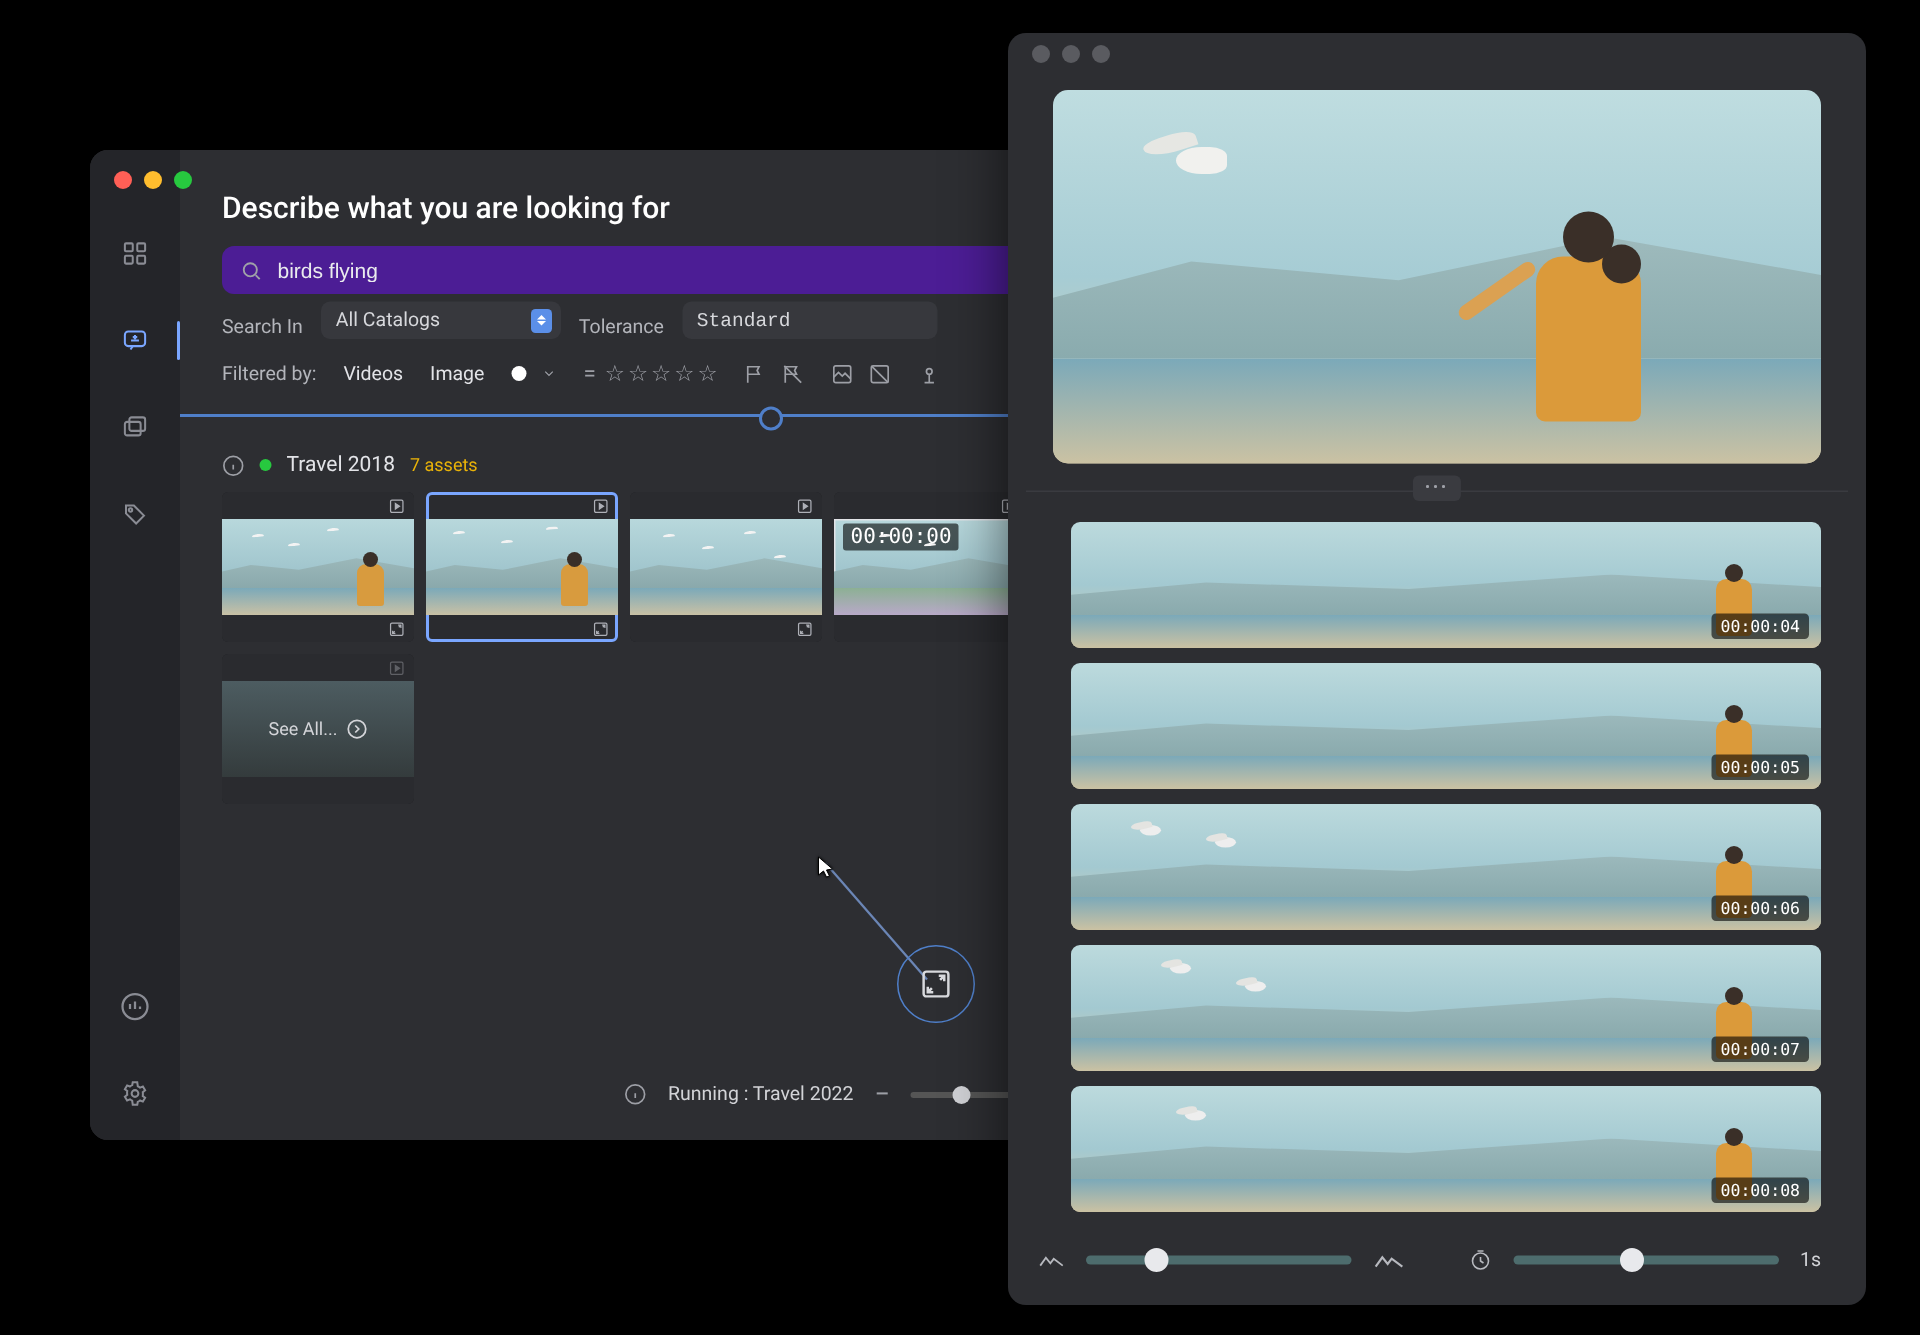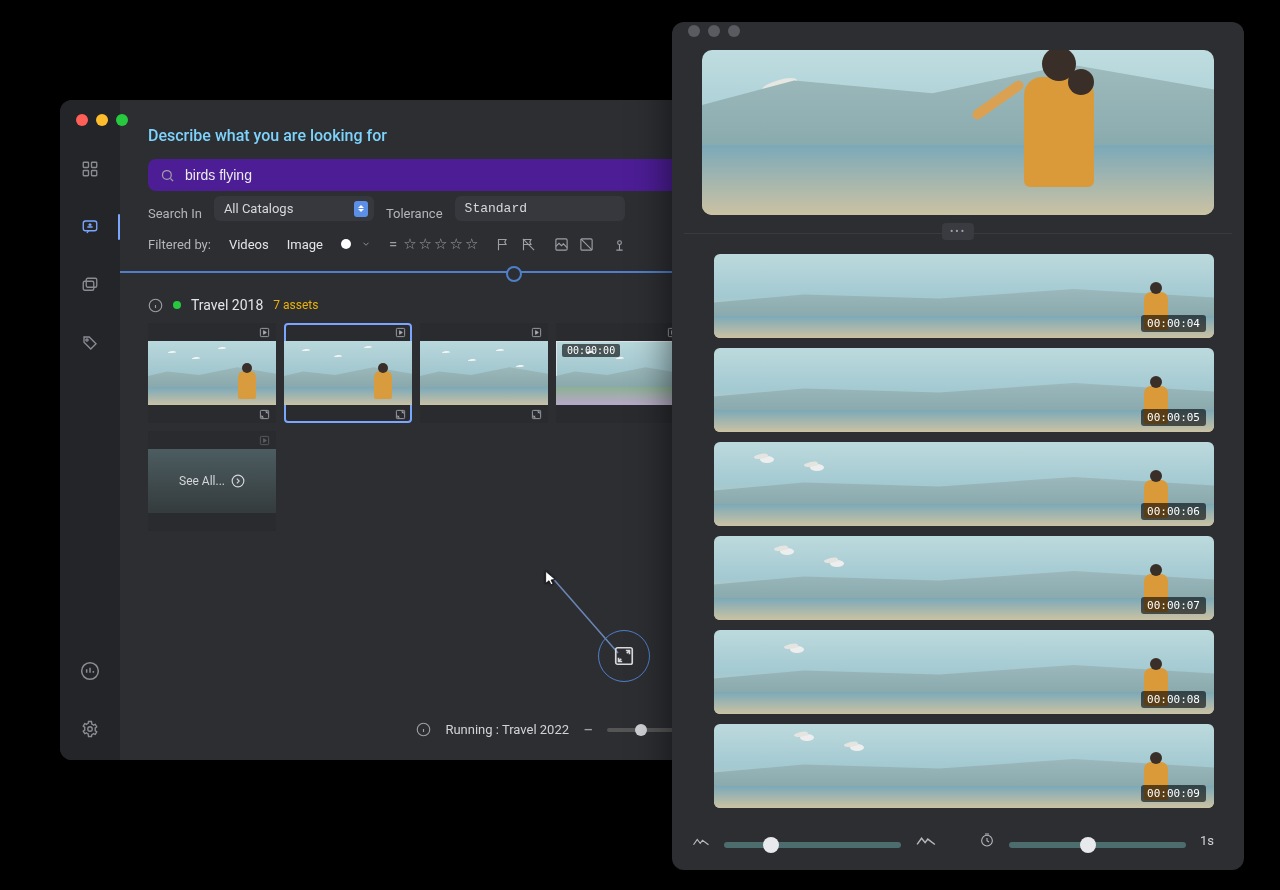--- a/index.html
+++ b/index.html
@@ -36,21 +36,21 @@
   .sidebar-btn.active::before {
     content: ""; position: absolute; left: 58px; width: 2px; height: 26px; background: #7aa6ff; border-radius: 2px;
   }
   .sidebar-bottom { margin-top: auto; margin-bottom: 16px; display:flex; flex-direction:column; gap:28px; align-items:center;}
 
   .content {
     flex: 1; padding: 26px 28px 20px 28px;
     color: #d7d8dc; position: relative;
     display: flex; flex-direction: column;
   }
-  .title { font-size: 16px; font-weight: 500; color: #7dd3fc; margin-bottom: 14px; }
+  .title { font-size: 20px; font-weight: 500; color: #ffffff; margin-bottom: 14px; }
 
   .search-row {
     background: #4c1d95; border-radius: 8px;
     display: flex; align-items: center; padding: 8px 12px; gap: 10px;
     margin-bottom: 5px;
   }
   .search-row input {
     flex: 1; background: transparent; border: none; outline: none;
     color: #eaebee; font-size: 14px;
   }
@@ -95,21 +95,21 @@
     display:flex; flex-direction:column; background:#212226;
   }
   .thumb .topbar, .thumb .botbar { height:18px; background:#2a2b2f; display:flex; justify-content:flex-end; align-items:center; padding:0 6px; color:#aeb0b7;}
   .thumb .img { height:64px; background:linear-gradient(180deg,#b8d8dc 0%,#a0c5cd 55%,#dcd2b5 100%); position:relative; overflow:hidden;}
   .thumb.selected { outline:2px solid #7aa6ff; outline-offset:-2px; }
   .thumb .img .mtn { position:absolute; bottom:18px; left:0; right:0; height:22px; background:linear-gradient(180deg,#9db9bb 0%, #8aa9ac 100%); clip-path: polygon(0 100%, 0 50%, 15% 30%, 40% 45%, 70% 10%, 100% 40%, 100% 100%);}
   .thumb .img .sea { position:absolute; bottom:0; left:0; right:0; height:18px; background:linear-gradient(180deg,#7ba9b9 0%,#c9c1a5 100%);}
   .thumb .img .person { position:absolute; bottom:6px; right:20px; width:18px; height:28px; background:#d89b3e; border-radius:6px 6px 2px 2px; }
   .thumb .img .person::before { content:""; position:absolute; top:-8px; left:4px; width:10px; height:10px; background:#3a2f28; border-radius:50%; }
   .thumb .img .bird { position:absolute; width:8px; height:3px; border-top:2px solid #f3f3f3; border-radius:50%; transform:rotate(-5deg);}
-  .thumb .ts-chip { position:absolute; top:3px; left:6px; background:rgba(0,0,0,.6); color:#fff; font-size:10px; padding:1px 5px; border-radius:2px; font-family:monospace;}
+  .thumb .ts-chip { position:absolute; top:3px; left:6px; background:rgba(0,0,0,.6); color:#fff; font-size:14px; padding:1px 5px; border-radius:2px; font-family:monospace;}
   .thumb.seeall .img { display:flex; align-items:center; justify-content:center; gap:6px; color:#d4d5d9; font-size:12px; background:linear-gradient(180deg, rgba(120,150,155,.5), rgba(60,70,70,.7));}
 
   .status-bar {
     margin-top:auto; display:flex; align-items:center; gap:14px;
     font-size:13px; color:#d2d3d7; padding-top:14px;
   }
   .zoom-slider { width:80px; height:4px; background:#555; border-radius:2px; position:relative; }
   .zoom-slider::after { content:""; position:absolute; left:28px; top:-4px; width:12px; height:12px; background:#cfd0d4; border-radius:50%; }
 
   .expand-callout {
@@ -160,21 +160,21 @@
   }
   .frame .mtn { position:absolute; bottom:22px; left:0; right:0; height:30px; background:linear-gradient(180deg,#9dbabd,#8aaaad); clip-path: polygon(0 100%, 0 55%, 18% 28%, 45% 42%, 72% 10%, 100% 38%, 100% 100%);}
   .frame .sea { position:absolute; bottom:0; left:0; right:0; height:22px; background:linear-gradient(180deg,#7ba9b9,#cbc2a3);}
   .frame .person { position:absolute; bottom:8px; right:46px; width:24px; height:38px; background:#db9a3a; border-radius:7px 7px 3px 3px; }
   .frame .person::before { content:""; position:absolute; top:-10px; left:6px; width:12px; height:12px; background:#3a2f28; border-radius:50%; }
   .frame .gull { position:absolute; width:22px; height:10px; }
   .frame .gull::before { content:""; position:absolute; width:14px; height:7px; background:#eee; border-radius:50%; left:6px; top:2px;}
   .frame .gull::after { content:""; position:absolute; width:14px; height:5px; background:#e4e4e1; left:0; top:0; transform:rotate(-15deg); border-radius:40% 60% 0 80%;}
   .frame .ts { position:absolute; right:8px; bottom:6px; background:rgba(0,0,0,.6); color:#fff; font-size:11px; font-family:monospace; padding:2px 6px; border-radius:3px;}
 
-  .controls { padding: 14px 30px 22px 20px; display:flex; align-items:flex-end; gap:14px; }
+  .controls { padding: 14px 30px 22px 20px; display:flex; align-items:center; gap:14px; }
   .ctrl-slider { flex:1; height:6px; background:#4d6c6d; border-radius:3px; position:relative;}
   .ctrl-slider .knob { position:absolute; top:-5px; width:16px; height:16px; background:#e8e9ec; border-radius:50%; }
   .ctrl-slider.s1 .knob { left:22%; }
   .ctrl-slider.s2 .knob { left:40%; }
   .ctrl-ic { color:#b7b9bf; display:flex; }
   .ctrl-txt { font-size:13px; color:#d2d3d7; }
 
   svg { display:block; }
 </style>
 </head>
@@ -551,28 +551,20 @@
         <span class="gull" style="top:22px;left:110px"></span>
         <span class="ts">00:00:07</span>
       </div>
     <div class="frame">
         <div class="mtn"></div>
         <div class="sea"></div>
         <div class="person"></div>
         <span class="gull" style="top:14px;left:70px"></span>
         <span class="ts">00:00:08</span>
       </div>
-    <div class="frame">
-        <div class="mtn"></div>
-        <div class="sea"></div>
-        <div class="person"></div>
-        <span class="gull" style="top:8px;left:80px"></span>
-        <span class="gull" style="top:18px;left:130px"></span>
-        <span class="ts">00:00:09</span>
-      </div>
   </div>
 
   <div class="controls">
     <span class="ctrl-ic">
         <svg width="18" height="14" viewBox="0 0 24 18" fill="none" stroke="currentColor" stroke-width="1.6">
           <path d="M2 14l5-7 4 5 3-4 8 6"></path>
         </svg>
       </span>
     <div class="ctrl-slider s1">
         <div class="knob"></div>

